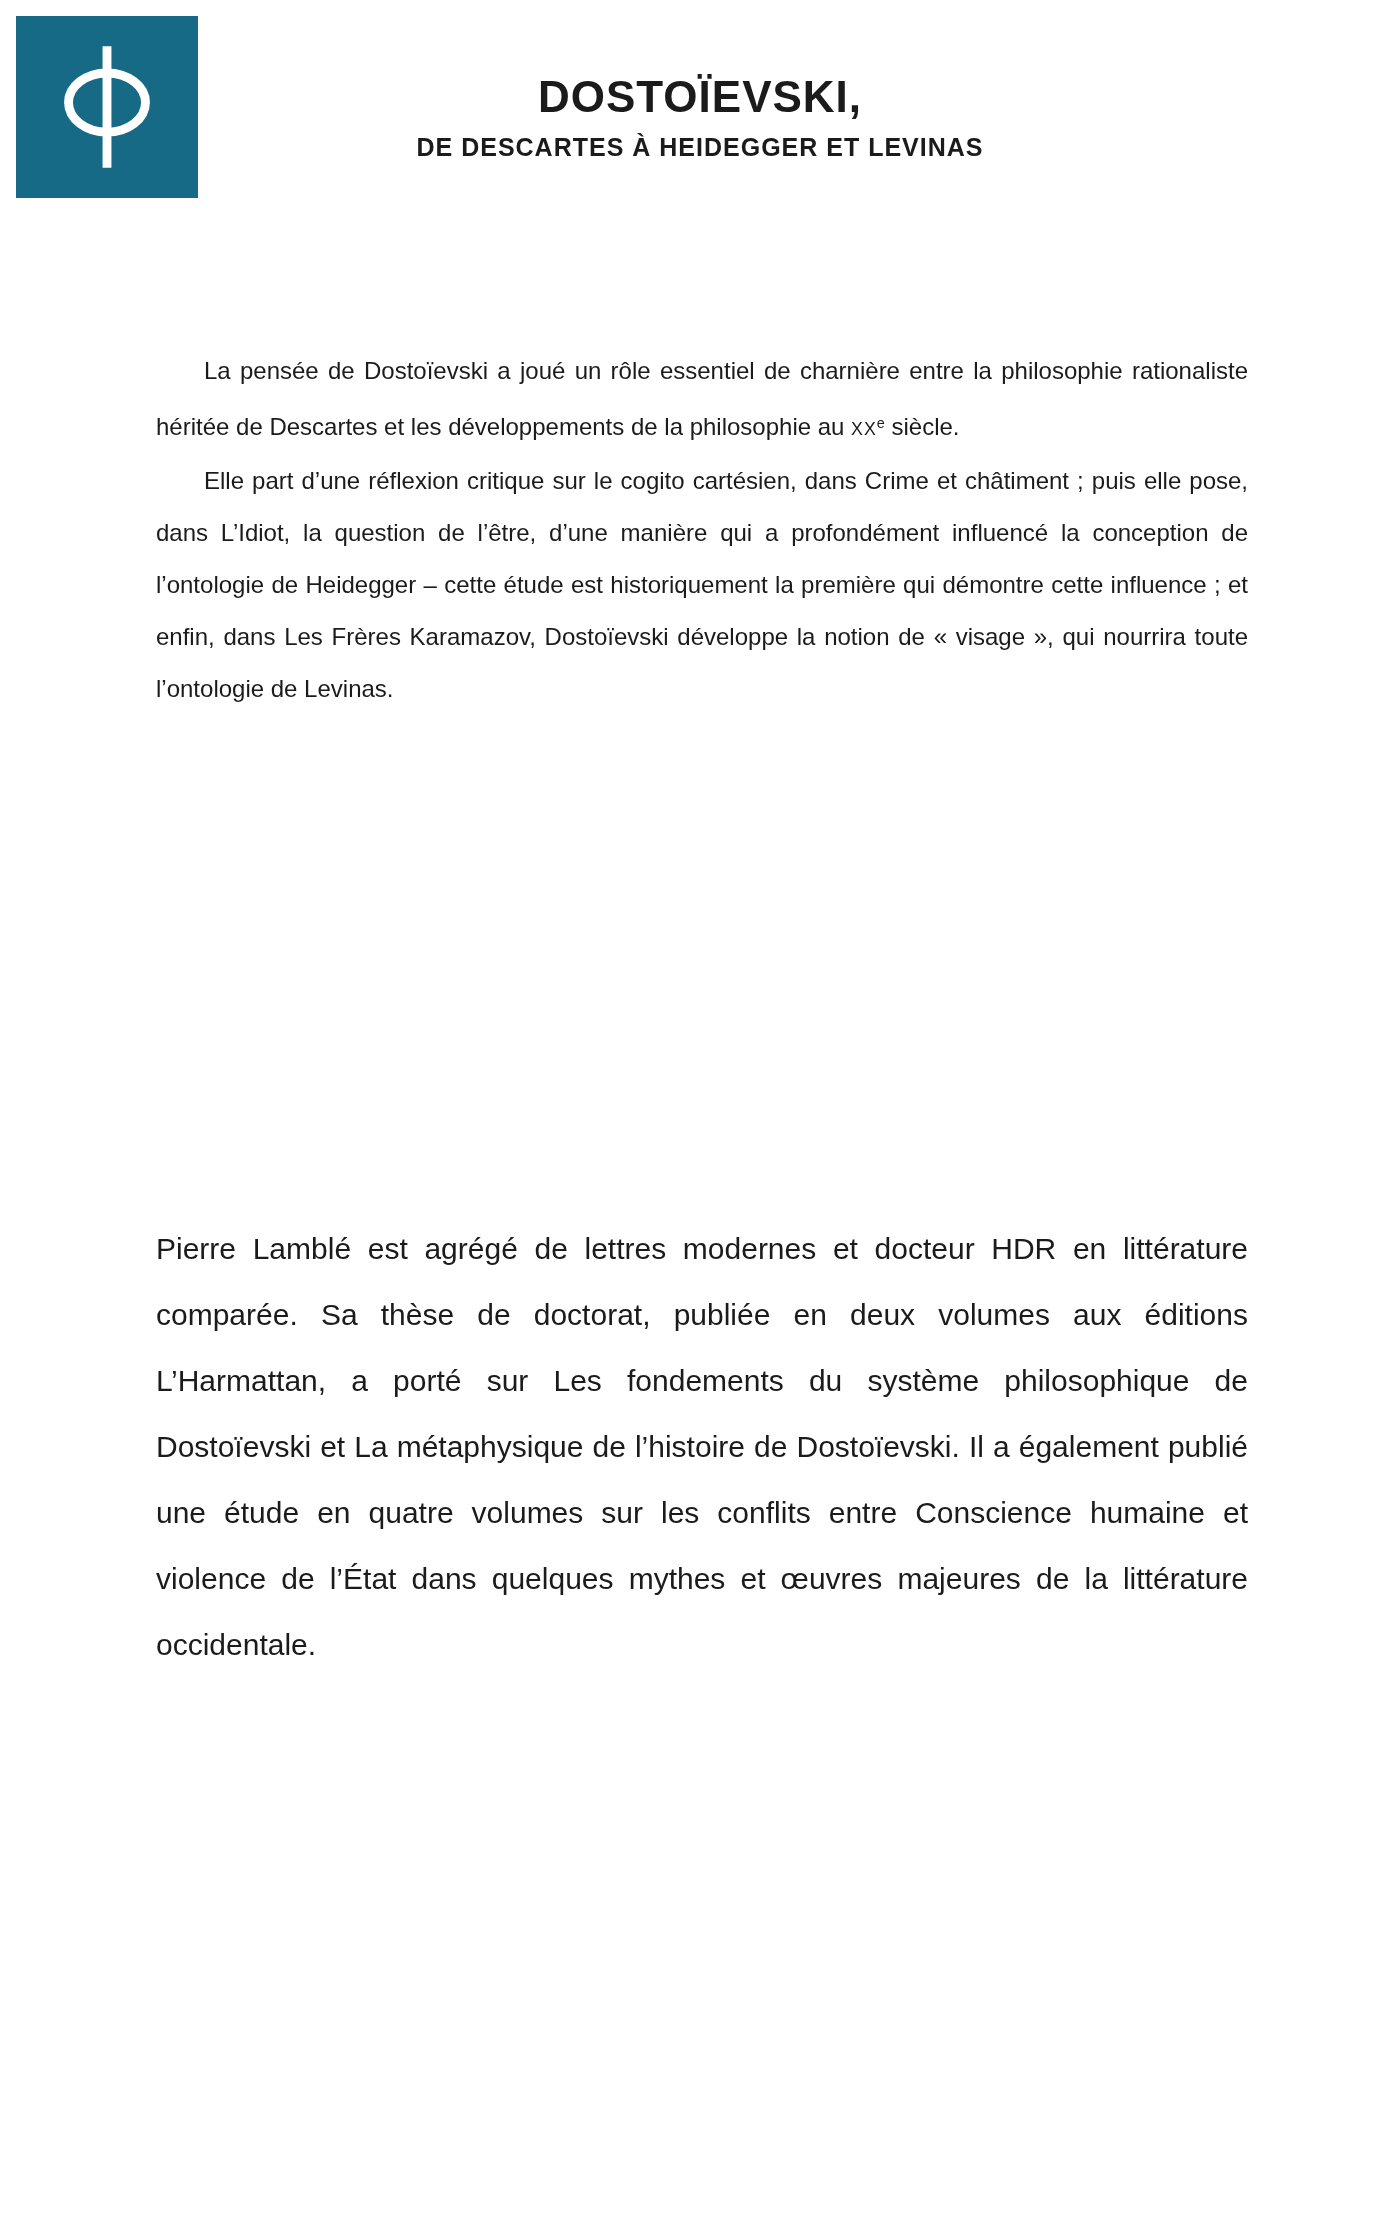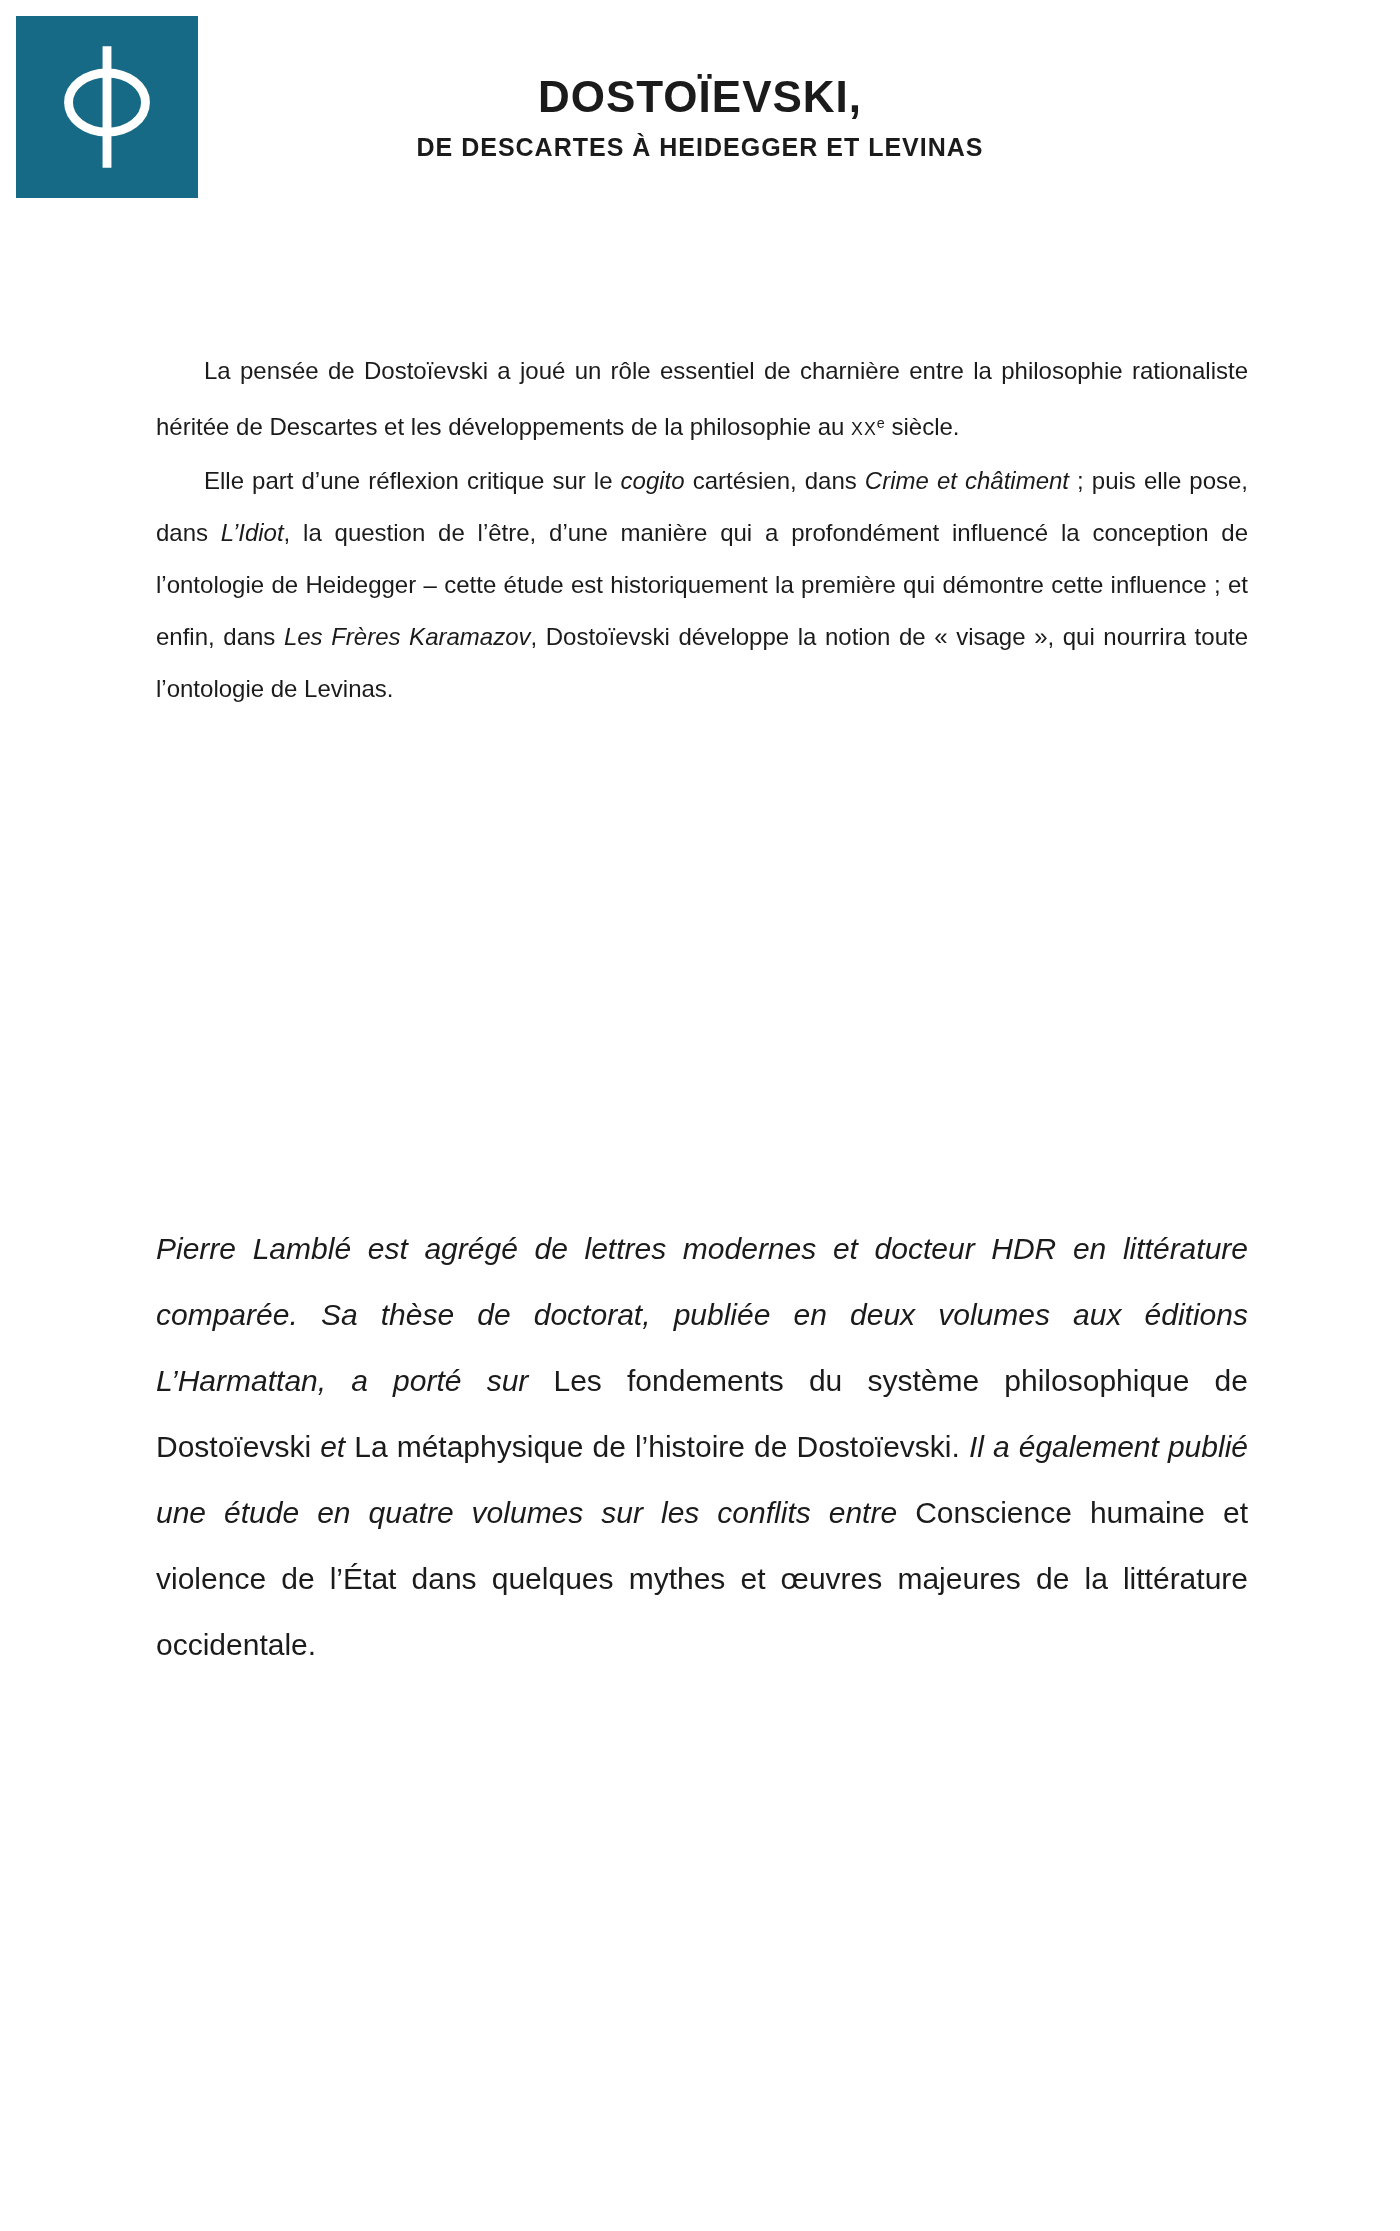--- a/index.html
+++ b/index.html
@@ -21,21 +21,21 @@
   .subtitle{margin-top:8px;font-size:25px;font-weight:700;letter-spacing:1px;line-height:34px;}
   .synopsis{
     position:absolute;left:156px;width:1092px;top:345px;
     font-size:24px;line-height:52px;text-align:justify;
   }
   .synopsis p{margin:0;text-indent:48px;}
   .bio{
     position:absolute;left:156px;width:1092px;top:1216px;
     font-size:30px;line-height:66px;text-align:justify;
   }
-  .sg-i{font-style:italic;}
+  .sg-i{}
   .sg-n{font-style:normal;}
   .sg-sc{font-size:0.74em;letter-spacing:1px;}
   .sg-sup{font-size:0.6em;vertical-align:0.5em;}
   .credit{position:absolute;left:156px;top:1902px;width:820px;font-size:27px;line-height:42px;}
   .credit p{margin:0;}
   .isbn{position:absolute;left:156px;top:2026px;font-size:27px;margin-top:28px;}
   .price{position:absolute;left:156px;top:2074px;font-size:44px;}
   .barcode{position:absolute;left:946px;top:1936px;width:300px;height:178px;display:flex;background:#fff;}
   .bc-prefix{
     width:26px;display:flex;align-items:flex-end;justify-content:flex-start;

